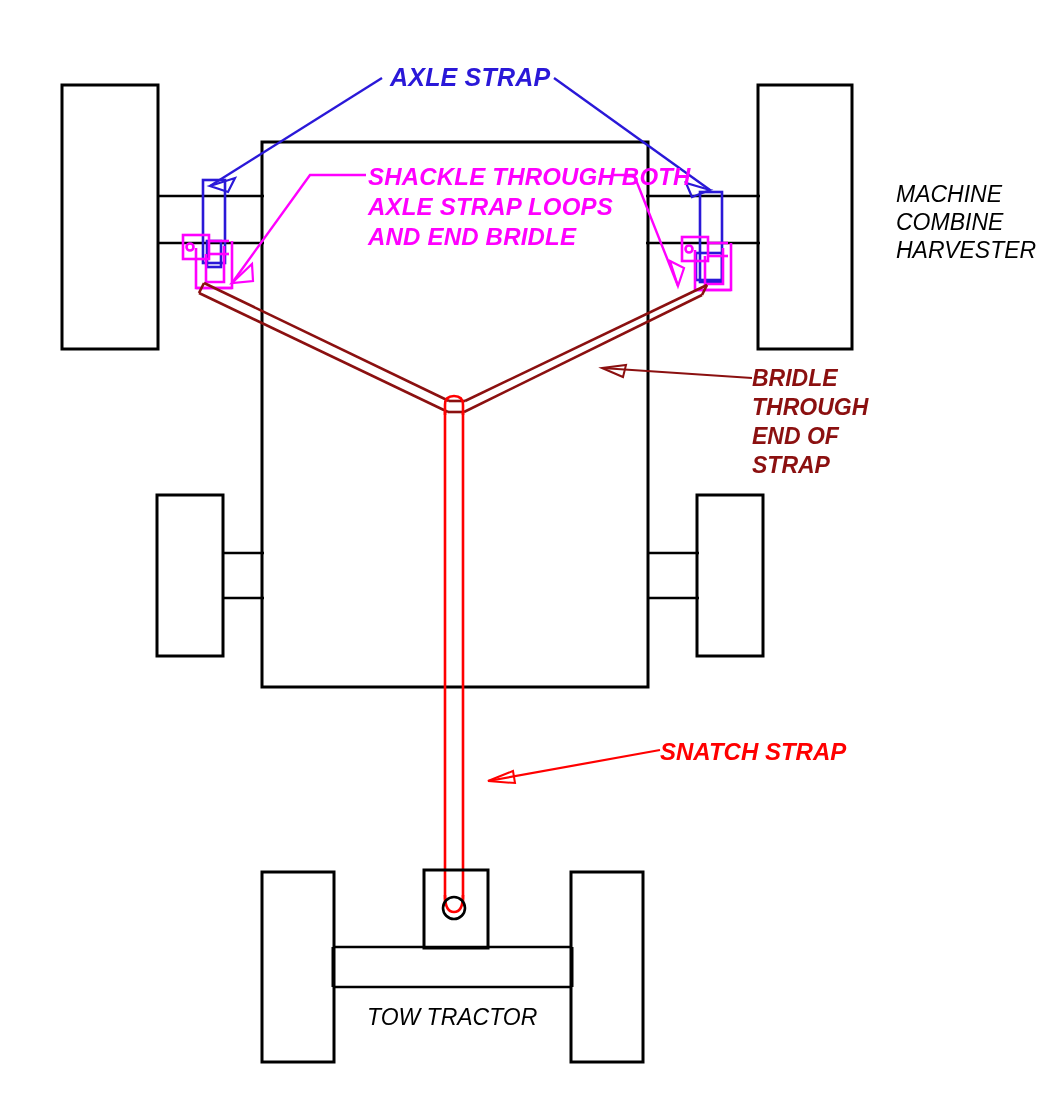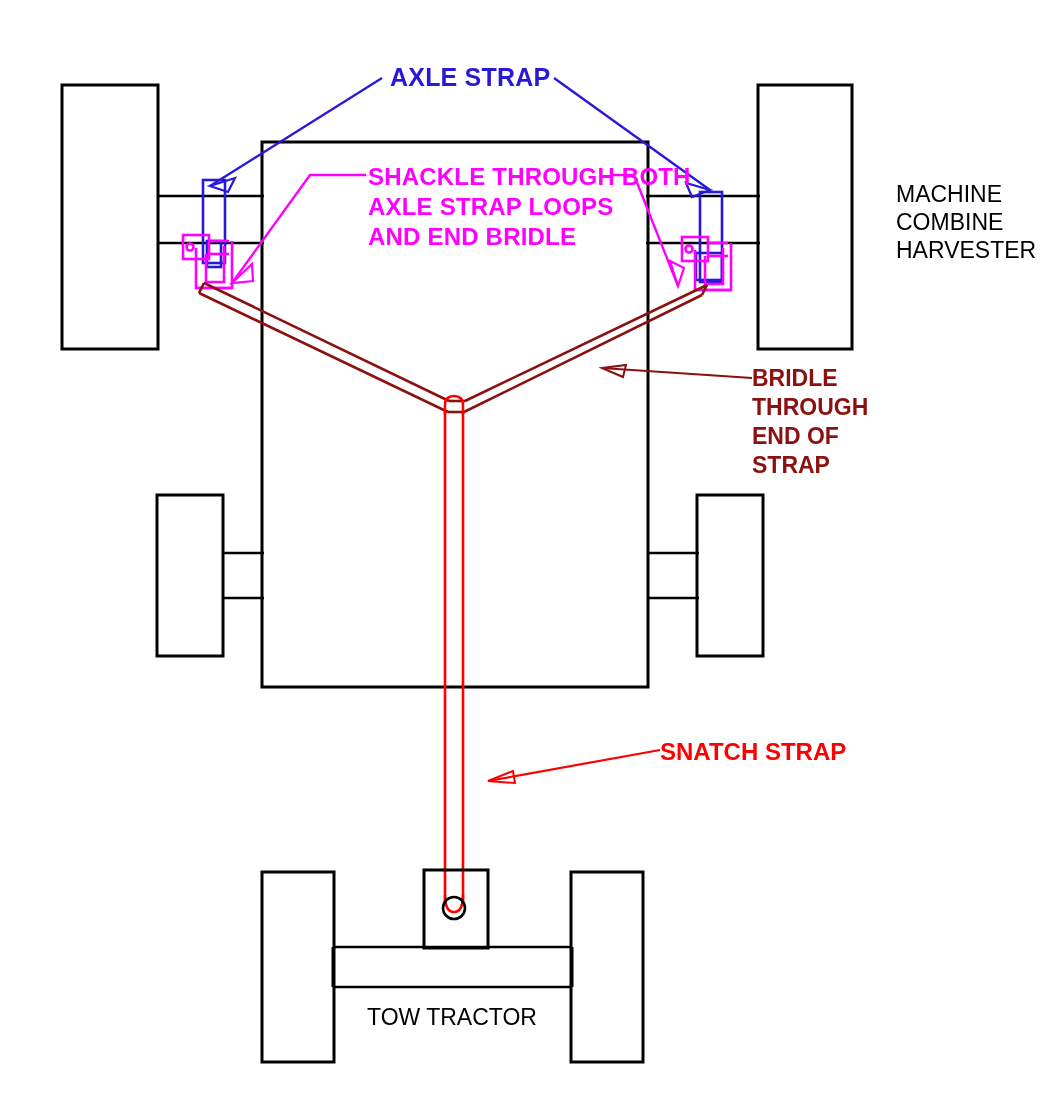--- a/index.html
+++ b/index.html
@@ -12,20 +12,21 @@
     width: 1046px;
     height: 1118px;
     font-family: "Liberation Sans", sans-serif;
     overflow: hidden;
     position: relative;
   }
   #diagram-root {
     position: relative;
     width: 1046px;
     height: 914px;
+    font-style: italic;
   }
   svg#diagram {
     position: absolute;
     top: 0;
     left: 0;
     width: 1046px;
     height: 1118px;
     display: block;
   }
   text {

